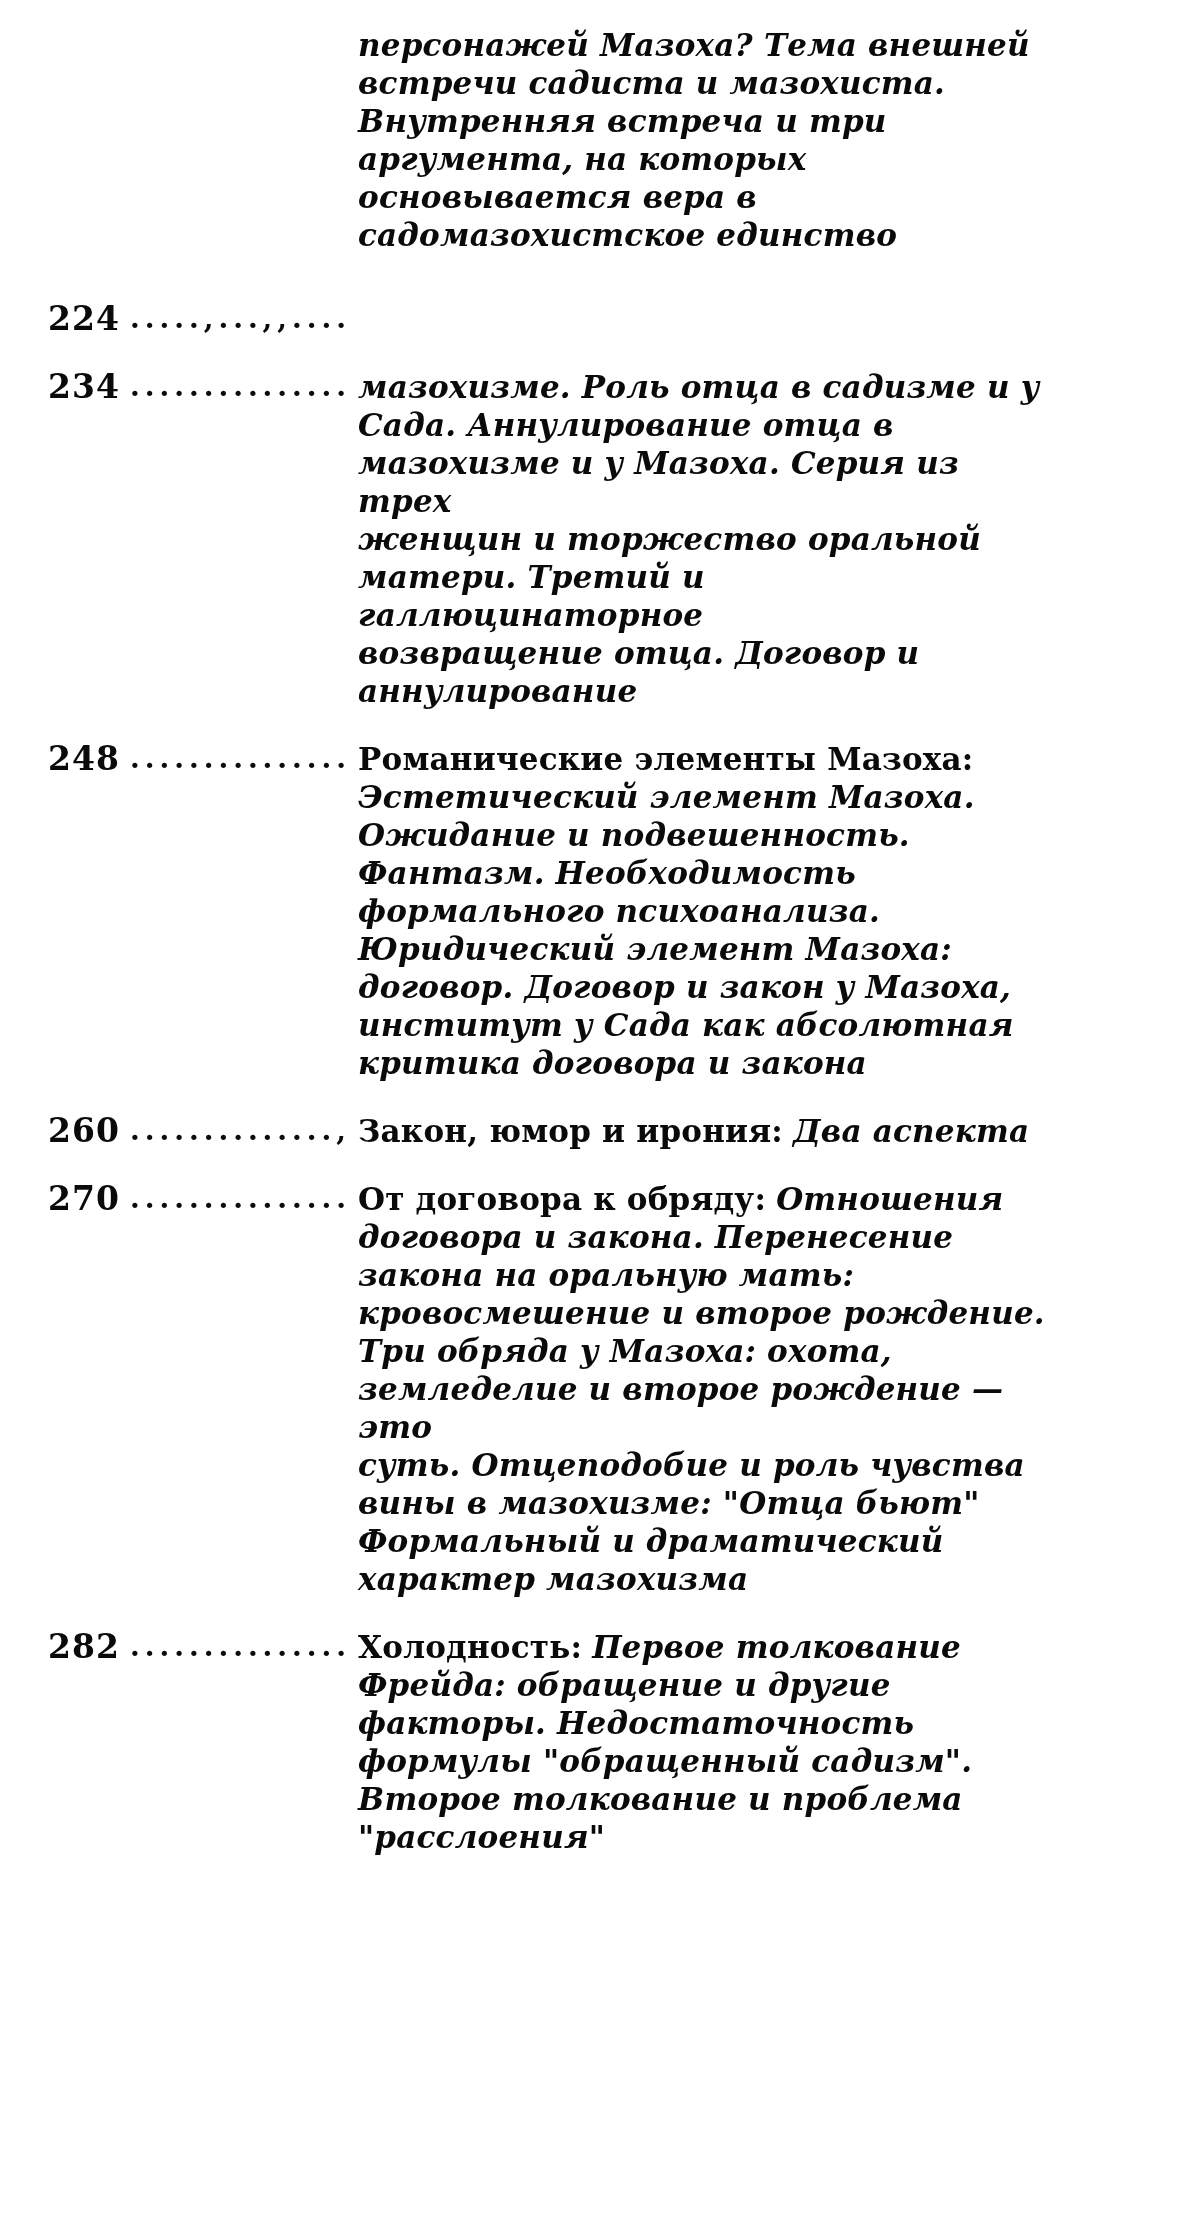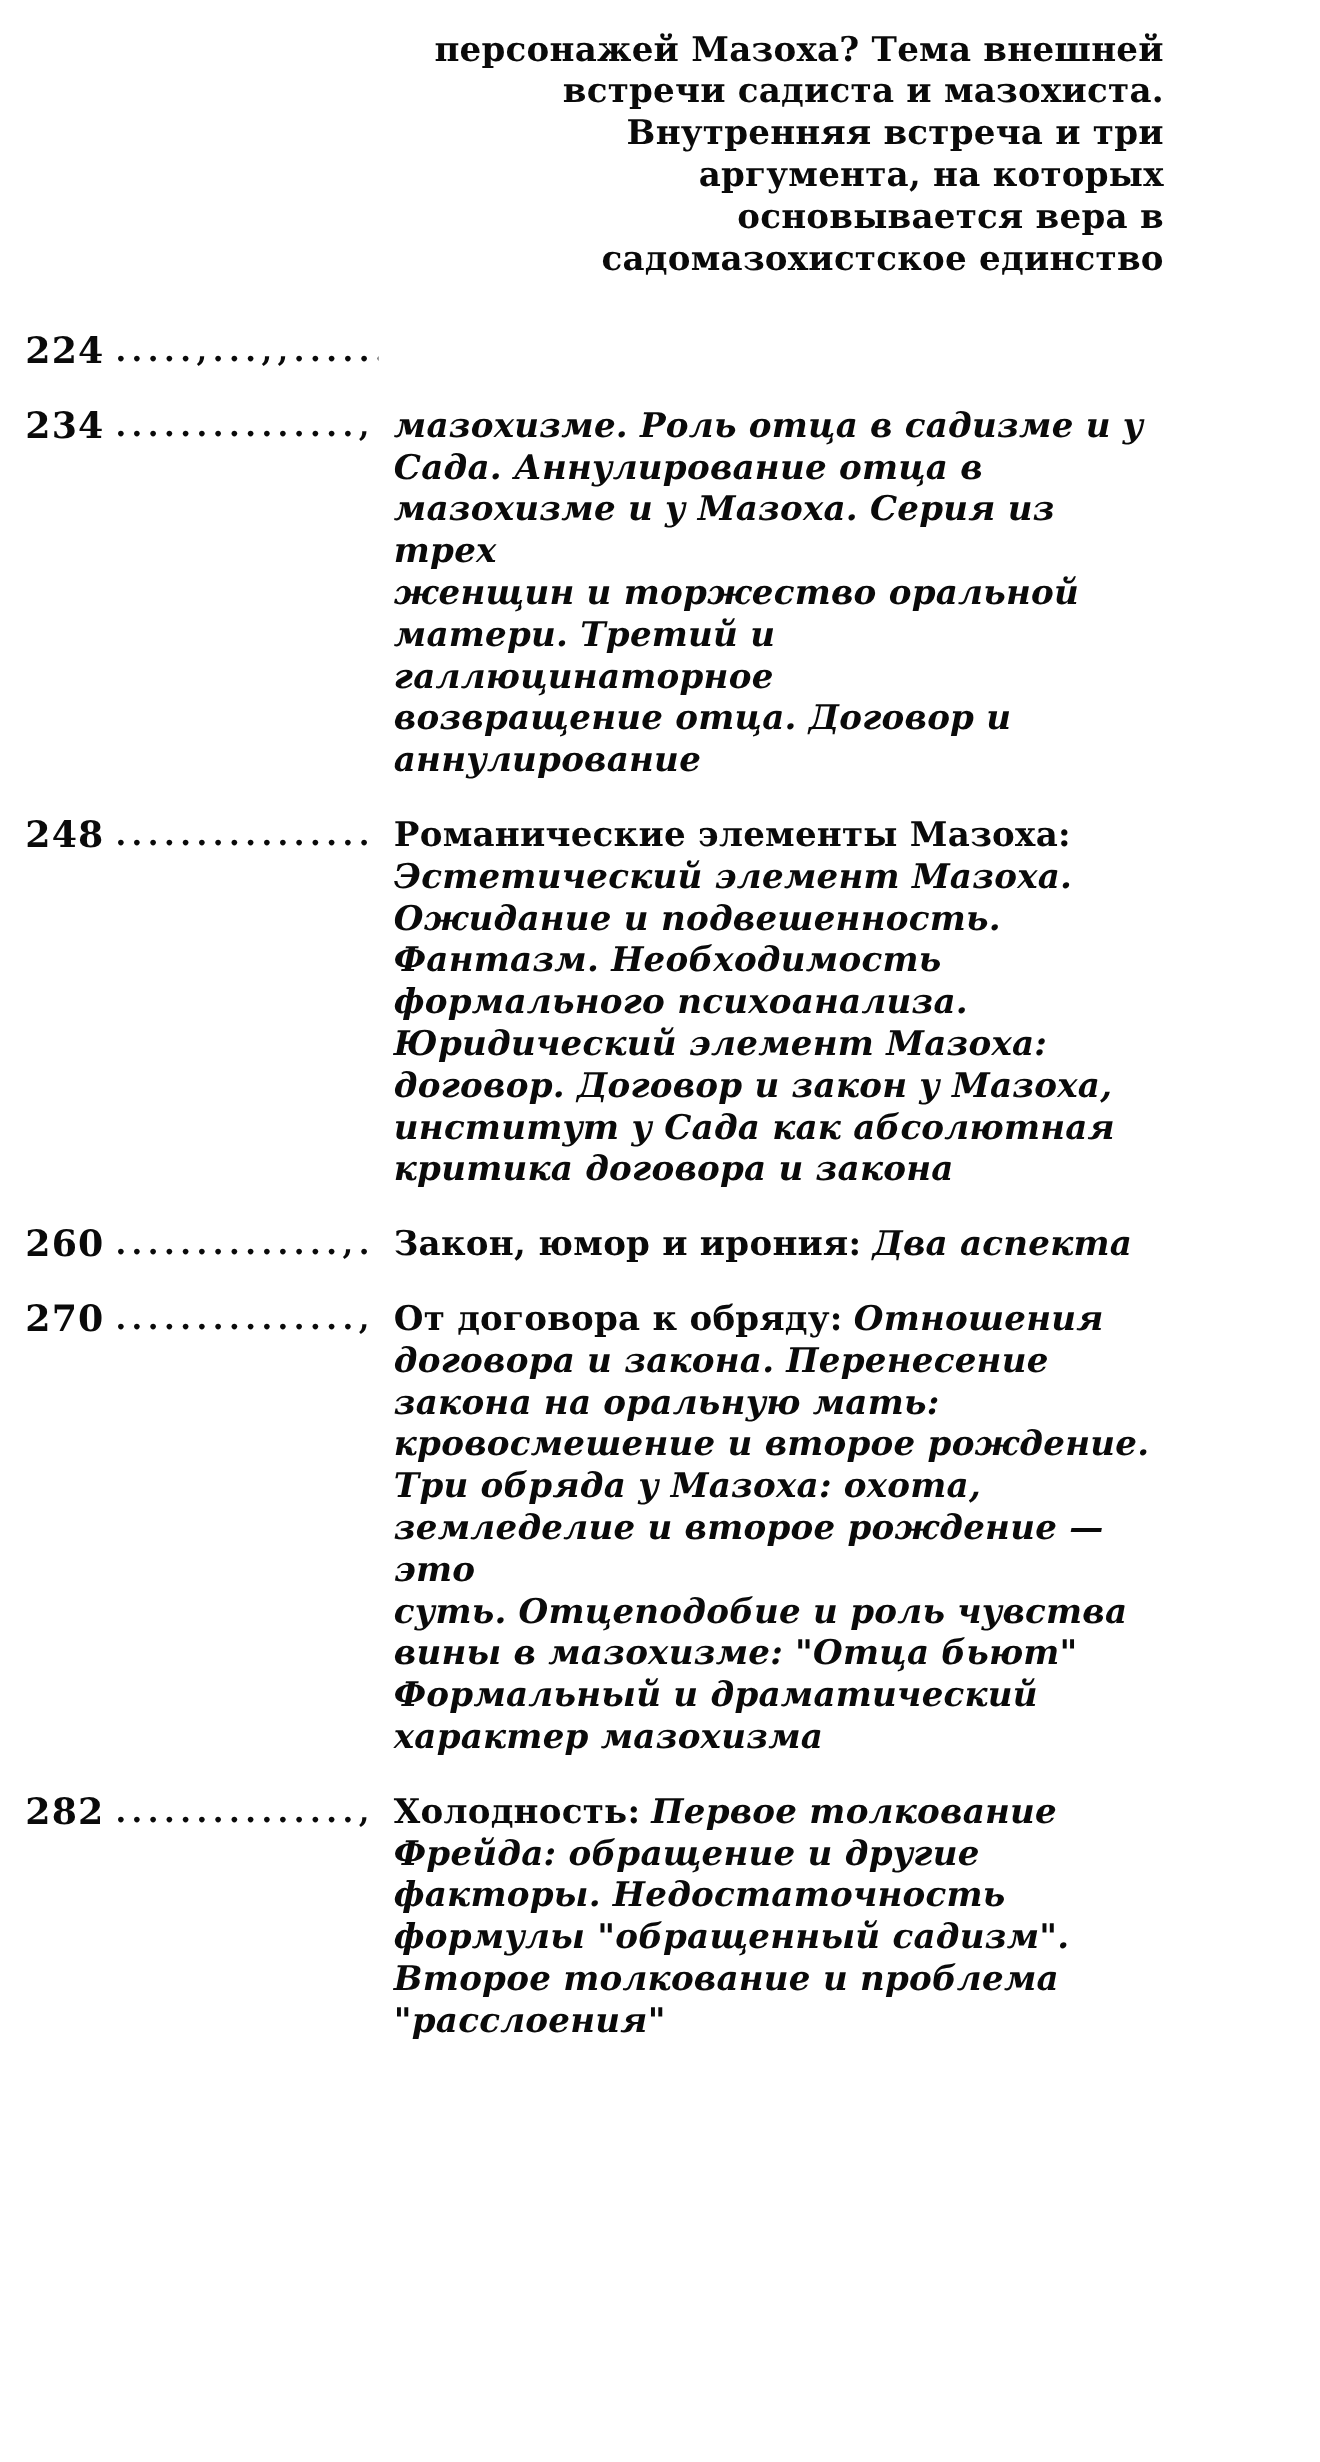--- a/index.html
+++ b/index.html
@@ -19,40 +19,40 @@
     position: relative;
     width: 1200px;
     height: 2238px;
     padding-top: 26px;
     box-sizing: border-box;
   }
   
   .cont-block {
     margin-left: 358px;
     width: 700px;
+    font-style: italic;
     font-weight: 700;
     font-size: 31px;
     line-height: 38px;
     white-space: pre-line;
     letter-spacing: 0.2px;
-    text-align: right;
   }
   
   .entry {
     display: flex;
     margin-top: 30px;
   }
   .entry.first {
     margin-top: 46px;
   }
   .num-col {
     width: 358px;
     flex: none;
     box-sizing: border-box;
-    padding-left: 23px;
+    padding-left: 48px;
     display: flex;
     align-items: flex-start;
   }
   .num {
     font-weight: 700;
     font-size: 33px;
     line-height: 38px;
     letter-spacing: 1px;
     flex: none;
   }

